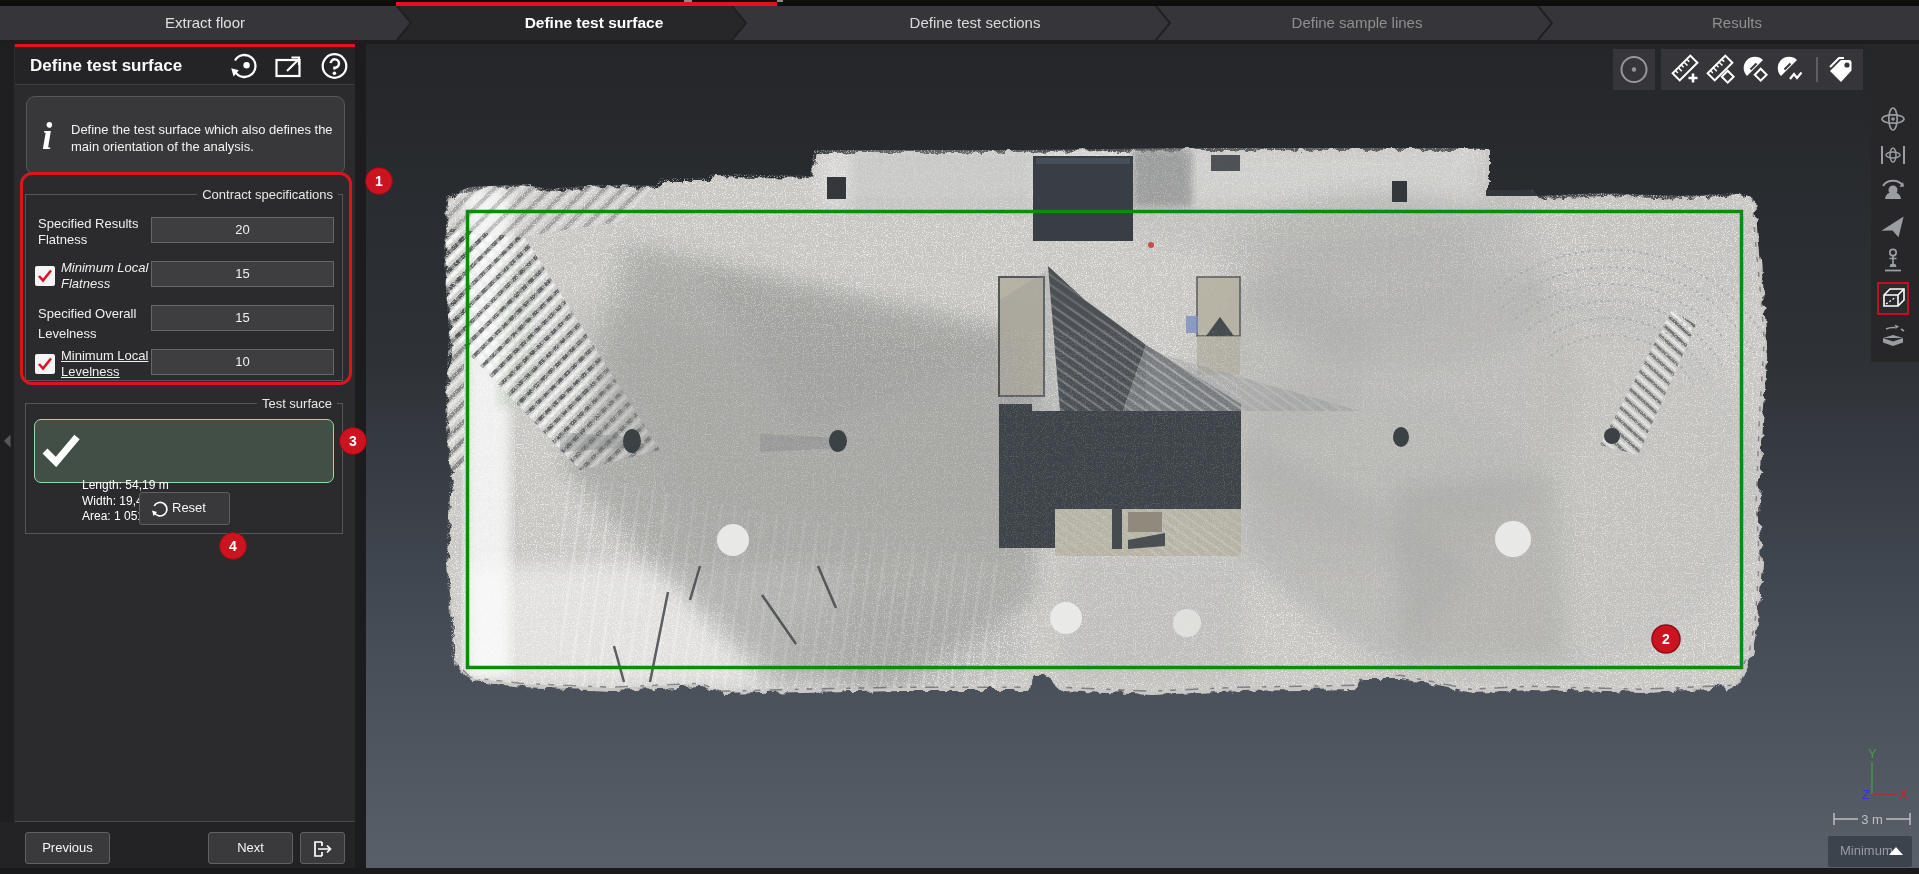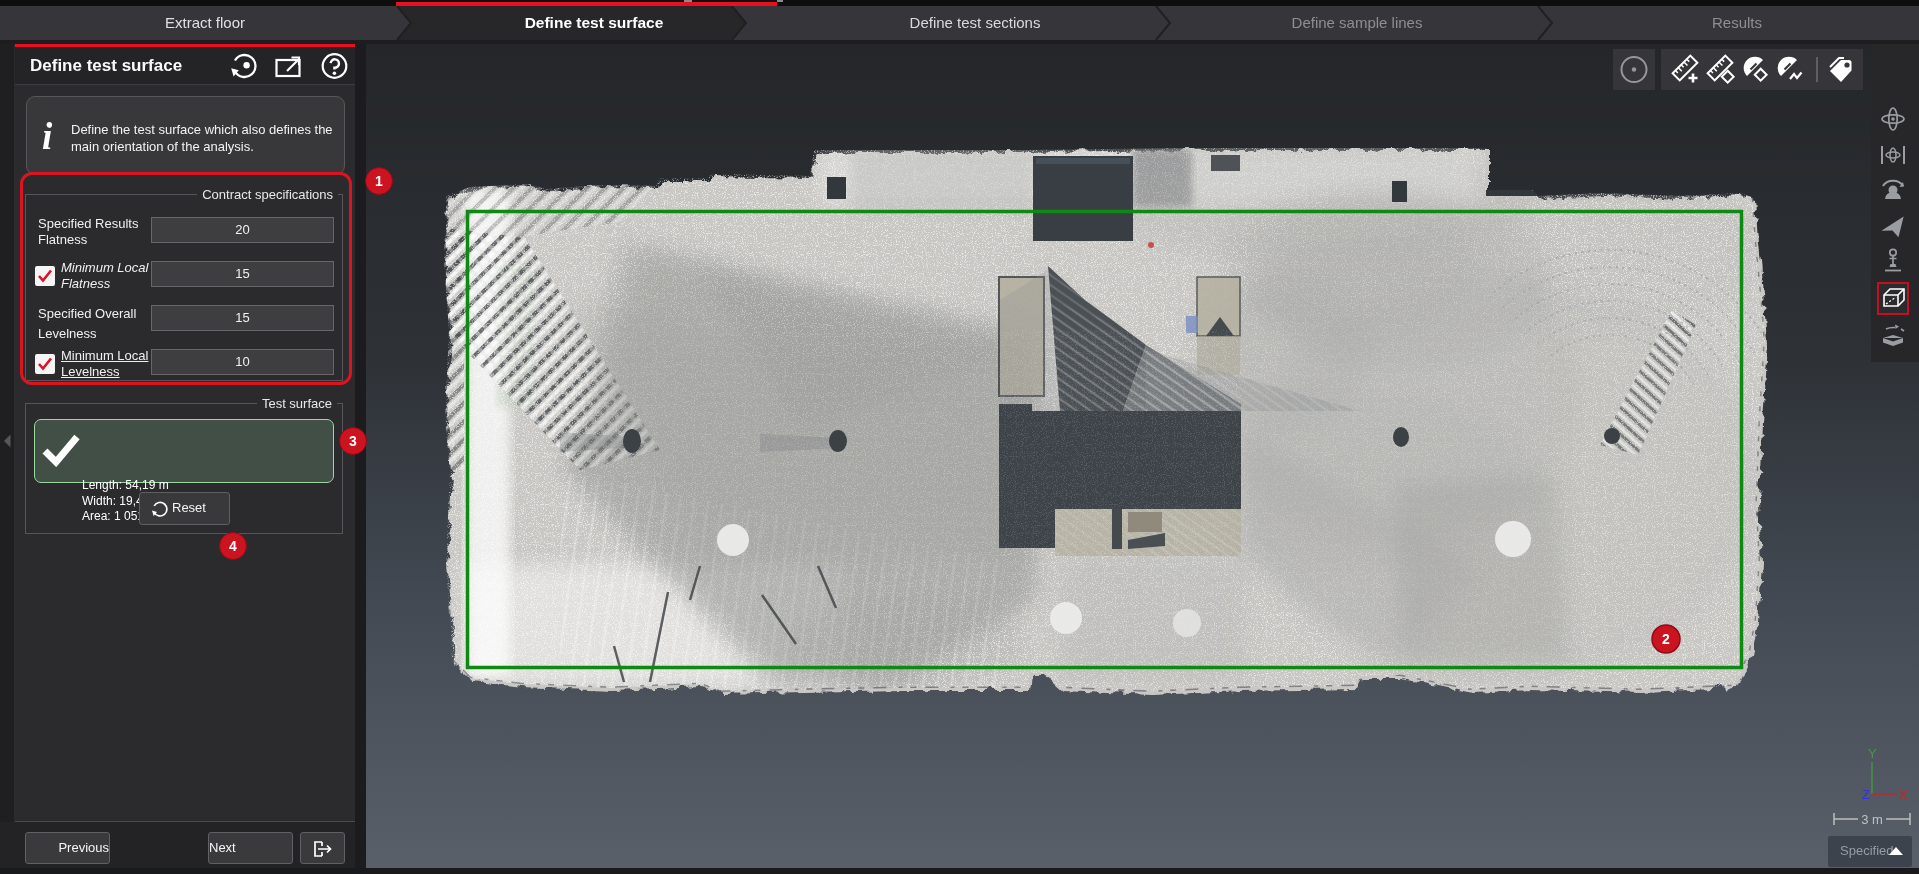--- a/index.html
+++ b/index.html
@@ -286,22 +286,22 @@
 
   <div class="abs" style="left:139px; top:492px; width:91px; height:33px; background:#39393c; border:1px solid #5e5e63; border-radius:3px;"></div>
   <svg class="abs" style="left:151px; top:500px;" width="18" height="18" fill="none" stroke="#ffffff">
     <path d="M3.2,5.8 A6.8,6.8 0 1 1 3.2,12.6" stroke-width="1.7" fill="none"></path>
     <path d="M1.0,10.6 L6.0,11.9 L2.6,15.9 Z" fill="#ffffff" stroke="none"></path>
   </svg>
   <div class="abs" style="left:172px; top:500px; font-size:13px; color:#f5f5f5;">Reset</div>
 
   <div class="abs" style="left:15px; top:821px; width:340px; height:1px; background:#4a4a4e;"></div>
   <div class="abs" style="left:0; top:822px; width:355px; height:52px; background:#232325;"></div>
-  <div class="abs" style="left:25px; top:832px; width:85px; height:32px; background:#3a3a3d; border:1px solid #606065; border-radius:3px; color:#f5f5f5; font-size:13px; text-align:right; line-height:30px;">Previous</div>
-  <div class="abs" style="left:208px; top:832px; width:85px; height:32px; background:#3a3a3d; border:1px solid #606065; border-radius:3px; color:#f5f5f5; font-size:13px; text-align:left; line-height:30px;">Next</div>
+  <div class="abs" style="left:25px; top:832px; width:85px; height:32px; background:#3a3a3d; border:1px solid #606065; border-radius:3px; color:#f5f5f5; font-size:13px; text-align:center; line-height:30px;">Previous</div>
+  <div class="abs" style="left:208px; top:832px; width:85px; height:32px; background:#3a3a3d; border:1px solid #606065; border-radius:3px; color:#f5f5f5; font-size:13px; text-align:center; line-height:30px;">Next</div>
   <div class="abs" style="left:300px; top:832px; width:45px; height:32px; background:#3a3a3d; border:1px solid #606065; border-radius:3px;"></div>
   <svg class="abs" style="left:313px; top:839px;" width="22" height="20" fill="none" stroke="#ffffff">
     <path d="M9,3 H2 V17 H9 M9,3 V7 M9,13 V17" stroke-width="1.7"></path>
     <path d="M5,10 H17.5 M14,6.5 L17.5,10 L14,13.5" stroke-width="1.7"></path>
   </svg>
 
   <div class="abs" style="left:355px; top:44px; width:11px; height:830px; background:#1c1c1e;"></div>
 
   <div class="abs" style="left:1613px; top:49px; width:42px; height:41px; background:#36363a;"></div>
   <svg class="abs" style="left:1613px; top:49px;" width="42" height="41">
@@ -405,21 +405,21 @@
 
   <svg class="abs" style="left:1832px; top:810px;" width="82" height="18">
     <line x1="2" y1="3" x2="2" y2="15" stroke="#b8b8b8" stroke-width="1.6"></line>
     <line x1="2" y1="9" x2="26" y2="9" stroke="#b8b8b8" stroke-width="1.6"></line>
     <text x="40" y="13.5" font-size="13" fill="#c0c0c0" text-anchor="middle" font-family="Liberation Sans">3 m</text>
     <line x1="54" y1="9" x2="78" y2="9" stroke="#b8b8b8" stroke-width="1.6"></line>
     <line x1="78" y1="3" x2="78" y2="15" stroke="#b8b8b8" stroke-width="1.6"></line>
   </svg>
 
   <div class="abs" style="left:1828px; top:836px; width:84px; height:31px; background:#3d434c; border-radius:2px;"></div>
-  <div class="abs" style="left:1840px; top:843px; font-size:13px; color:#979ca4;">Specified</div>
+  <div class="abs" style="left:1840px; top:843px; font-size:13px; color:#979ca4;">Minimum</div>
   <svg class="abs" style="left:1888px; top:846px;" width="16" height="10">
     <path d="M1,9 L8,1 L15,9 Z" fill="#ffffff"></path>
   </svg>
 
   <div class="abs" style="left:0; top:868px; width:1919px; height:6px; background:#191a1b;"></div>
 
   <div class="abs" style="left:365px; top:167px; width:28px; height:28px; background:#cb1420; border:1.5px solid #8f0d15; border-radius:50%; color:#ffffff; font-size:14px; font-weight:bold; text-align:center; line-height:26px;">1</div>
   <div class="abs" style="left:339px; top:427px; width:28px; height:28px; background:#cb1420; border:1.5px solid #8f0d15; border-radius:50%; color:#ffffff; font-size:14px; font-weight:bold; text-align:center; line-height:26px;">3</div>
   <div class="abs" style="left:219px; top:532px; width:28px; height:28px; background:#cb1420; border:1.5px solid #8f0d15; border-radius:50%; color:#ffffff; font-size:14px; font-weight:bold; text-align:center; line-height:26px;">4</div>
 

